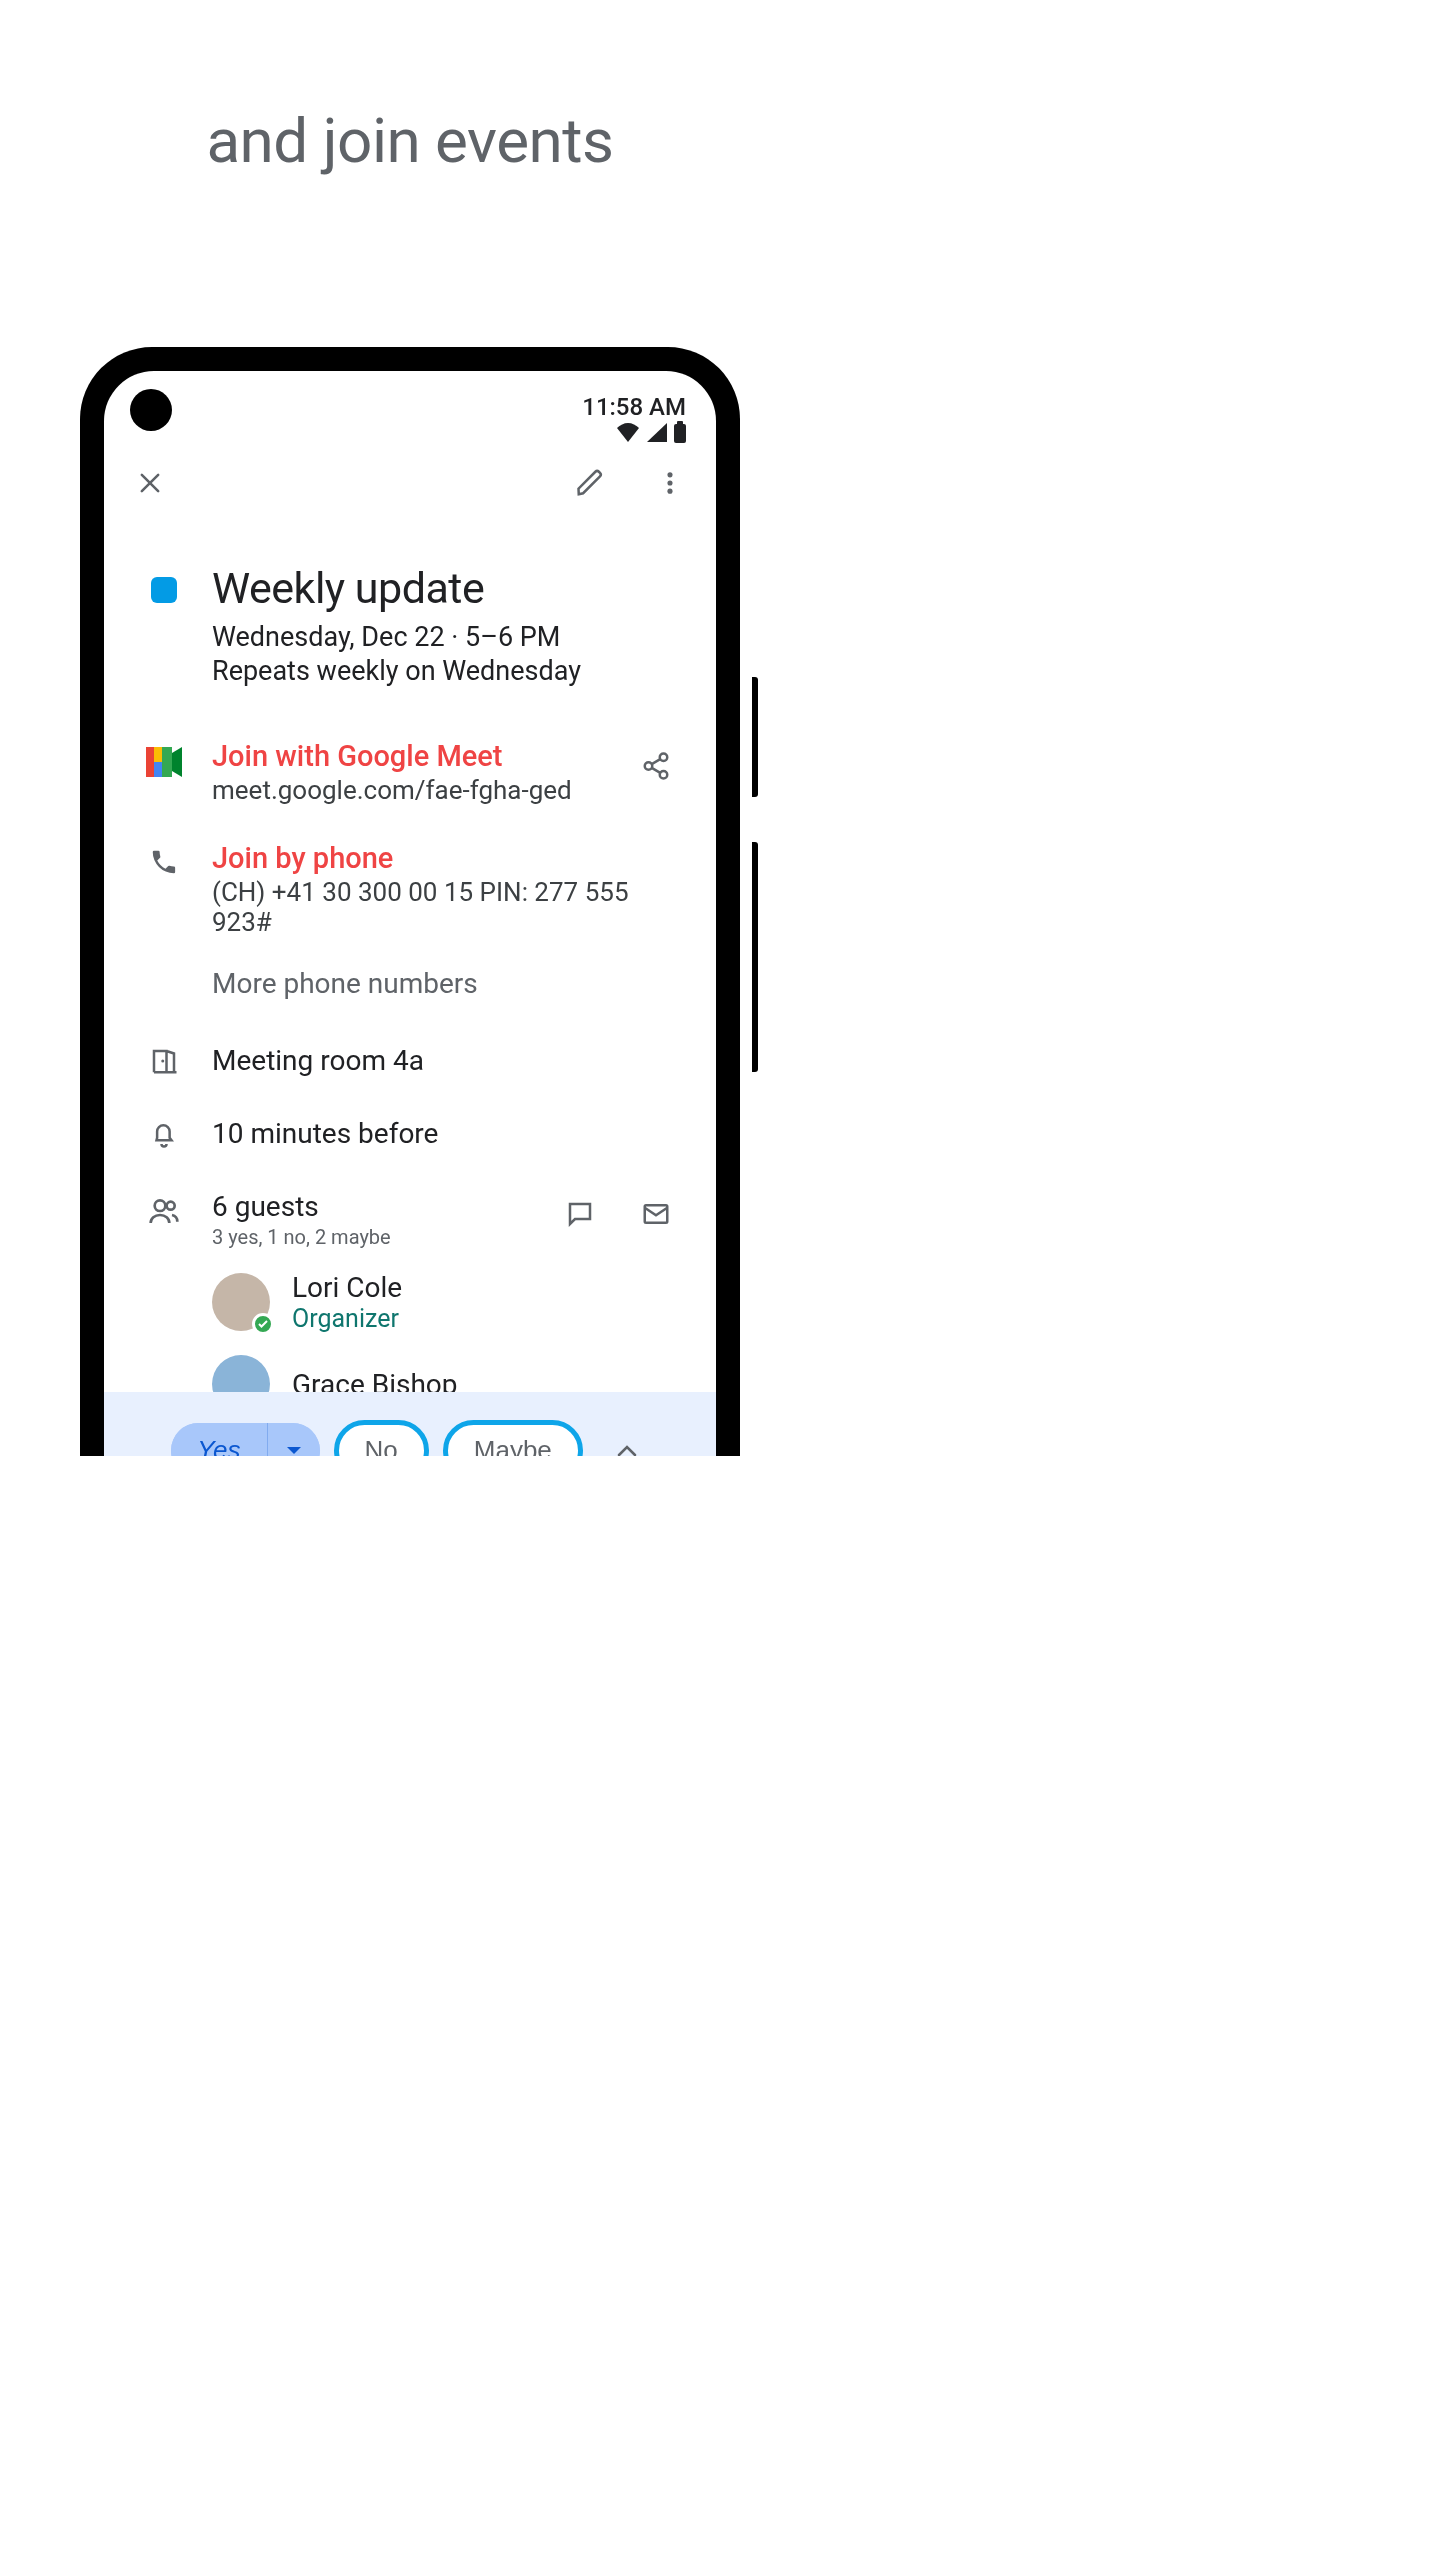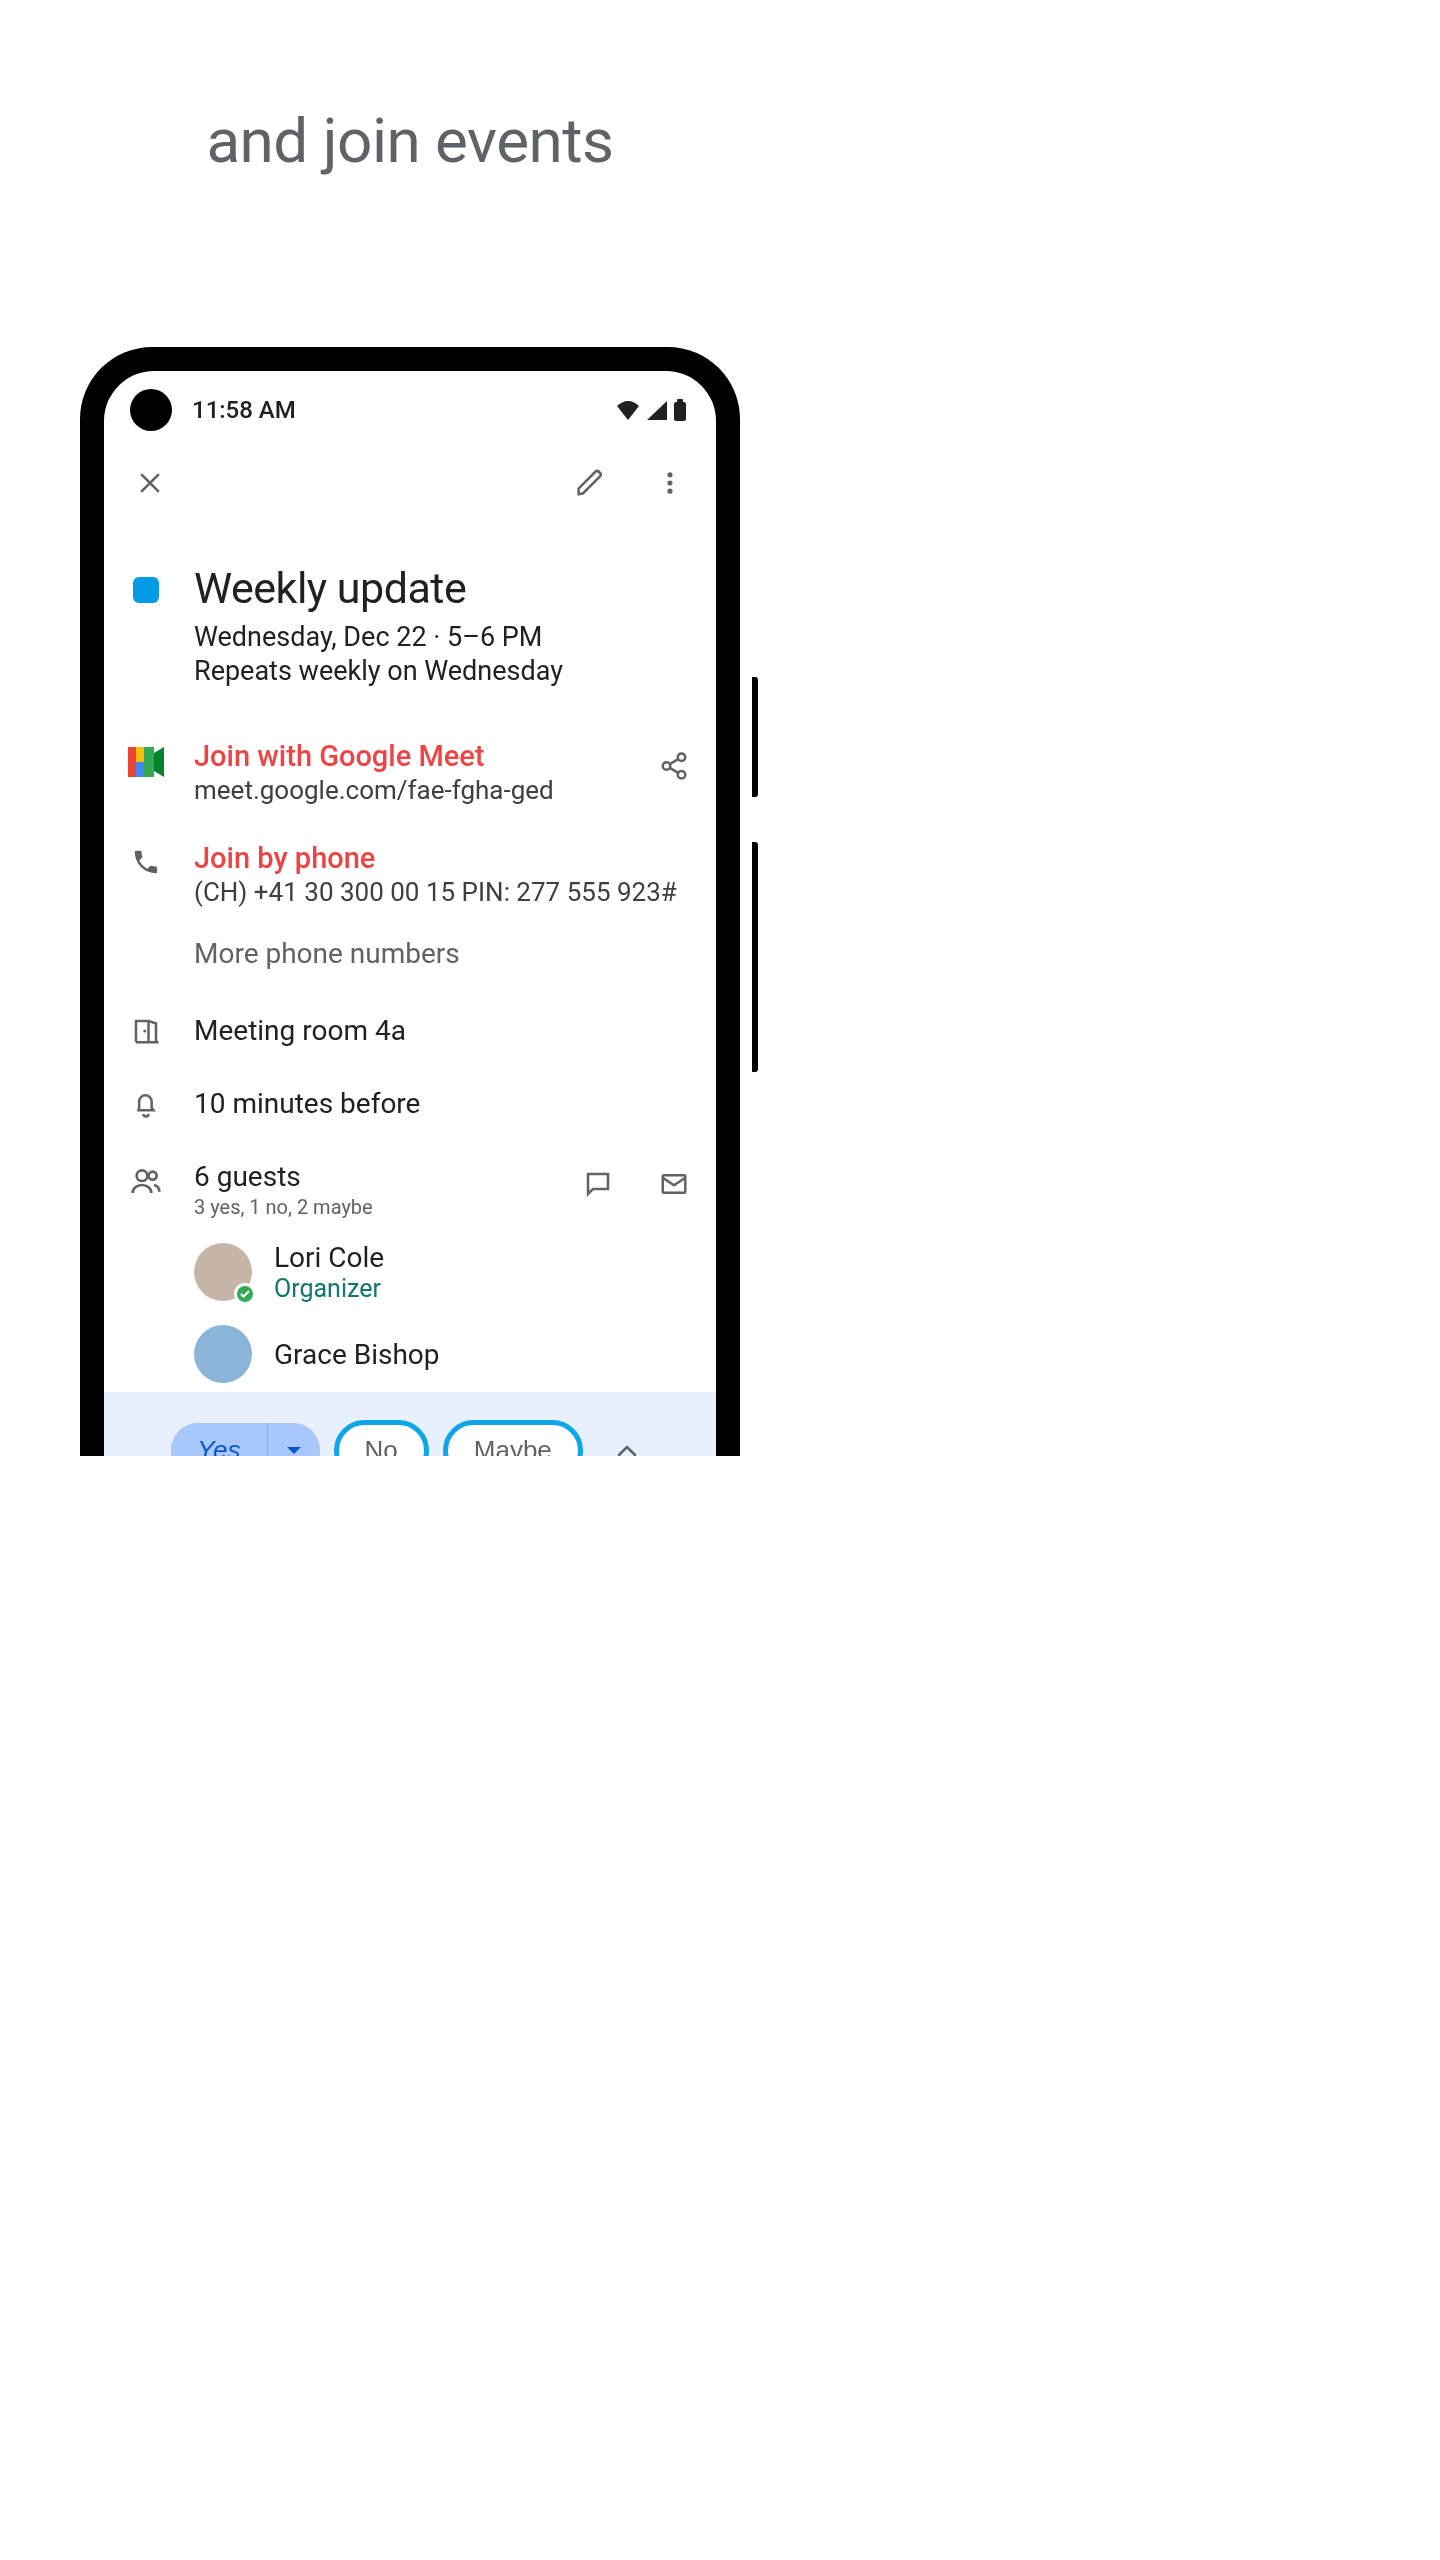--- a/index.html
+++ b/index.html
@@ -73,27 +73,28 @@
     top: 18px;
     width: 42px;
     height: 42px;
     background: #000;
     border-radius: 50%;
     z-index: 5;
   }
 
   .status-bar {
     display: flex;
-    align-items: center;
+    align-items: flex-end;
     justify-content: space-between;
     padding: 22px 30px 0 88px;
     height: 56px;
     font-size: 24px;
     font-weight: 500;
     color: #202124;
+    flex-direction: column;
   }
   .status-icons {
     display: flex;
     align-items: center;
     gap: 6px;
   }
 
   .top-bar {
     display: flex;
     align-items: center;
@@ -106,21 +107,21 @@
     width: 48px;
     height: 48px;
     display: flex;
     align-items: center;
     justify-content: center;
     color: #5f6368;
     cursor: pointer;
   }
 
   .content {
-    padding: 0 18px;
+    padding: 0 36px;
     margin-top: 44px;
   }
 
   .row {
     display: flex;
     align-items: flex-start;
     margin-top: 18px;
   }
   .row-icon {
     width: 48px;

